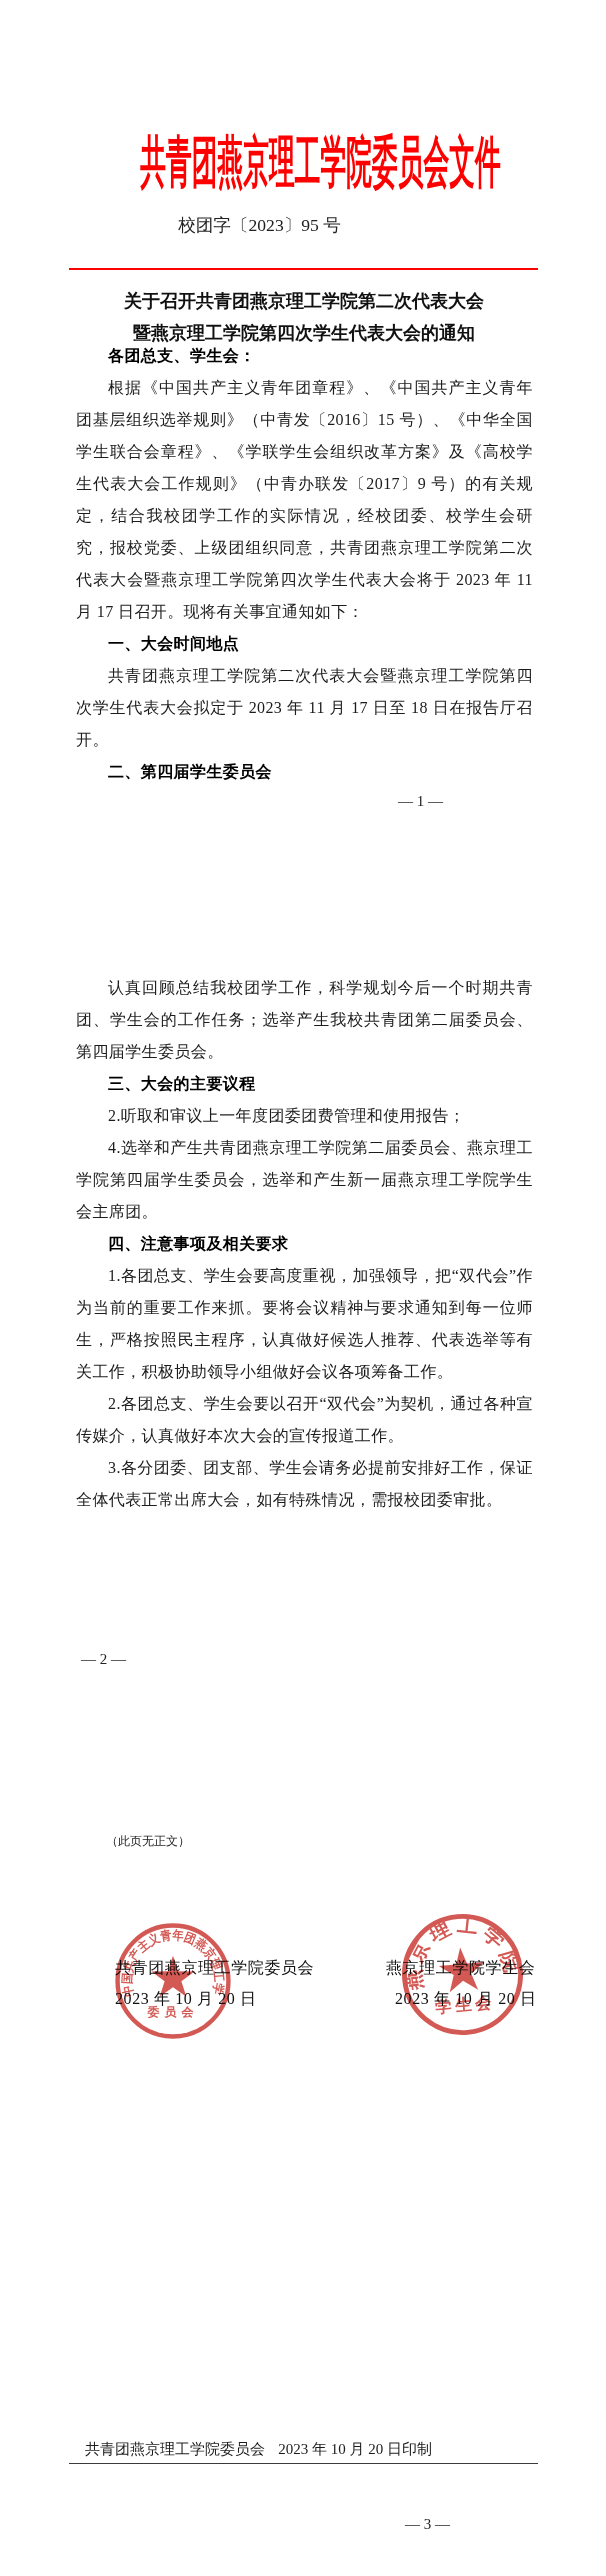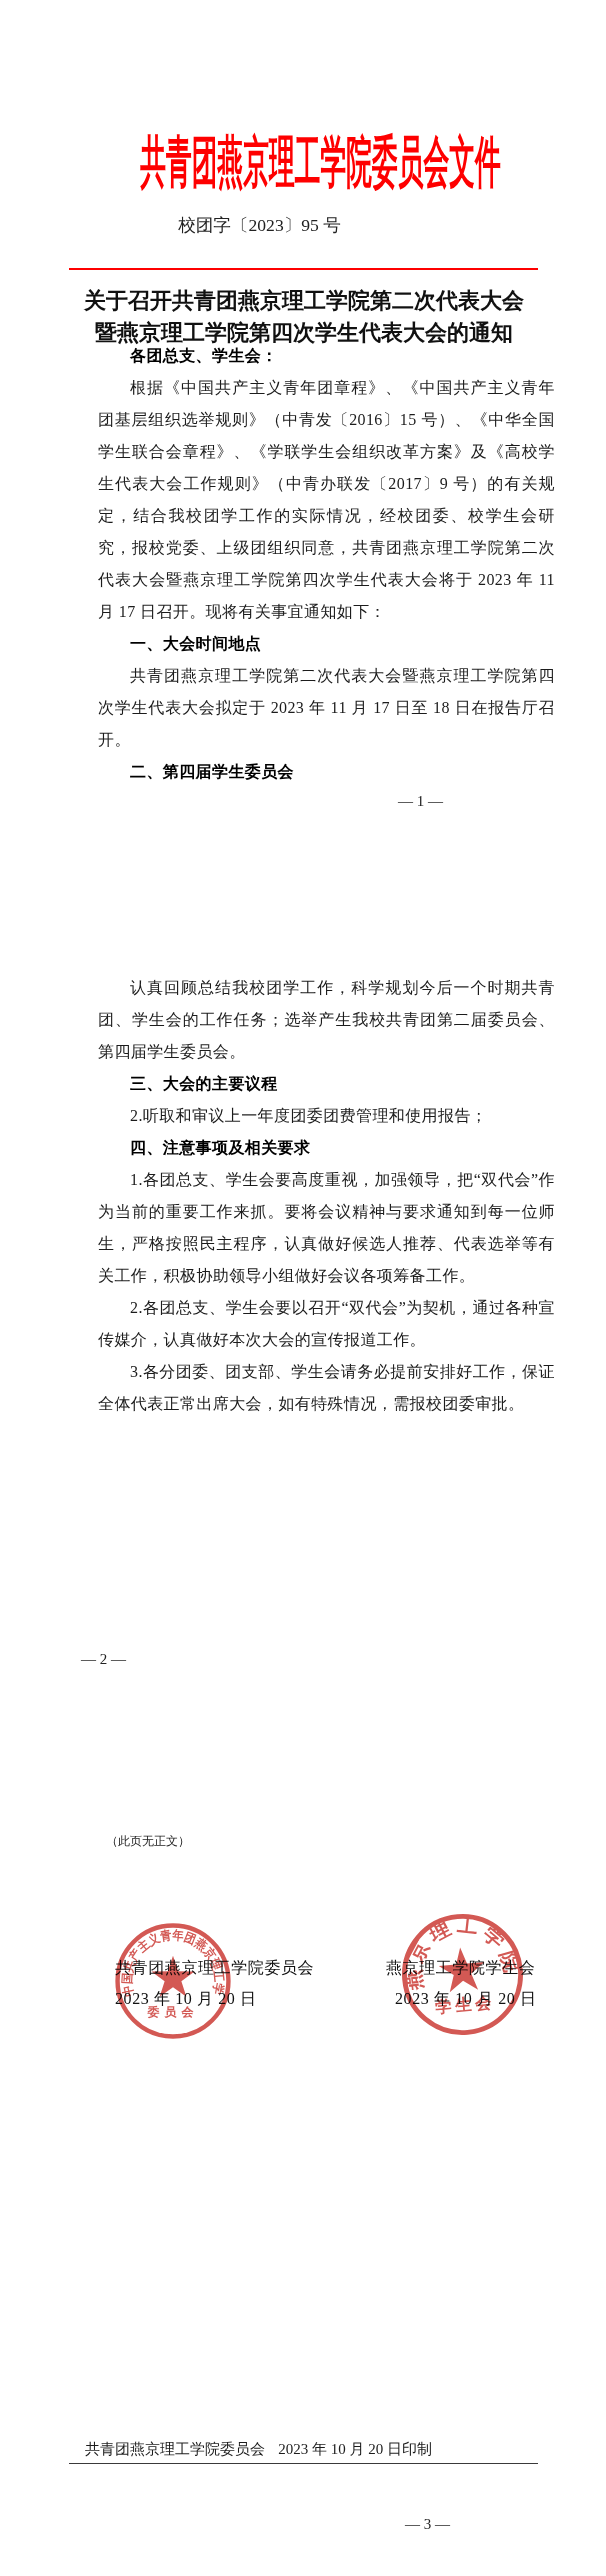--- a/index.html
+++ b/index.html
@@ -18,26 +18,26 @@
     font-family:"Liberation Serif", serif;
     transform:scaleX(0.46);transform-origin:50% 50%;
   }
   .doc-number{
     position:absolute;top:215px;left:0;width:100%;text-align:center;
     font-size:17.6px;line-height:20.6px;color:#222;
   }
   .red-line{position:absolute;top:268px;left:69px;width:469px;height:2.4px;background:#fe0000;}
   .doc-title{
     position:absolute;top:285px;left:67px;width:474px;text-align:center;
-    font-size:22px;line-height:32px;font-weight:bold;color:#111;white-space:nowrap;
+    font-size:18px;line-height:32px;font-weight:bold;color:#111;white-space:nowrap;
   }
 
   
   .text-col{
-    position:absolute;left:98px;width:457px;
+    position:absolute;left:76px;width:457px;
     font-size:16px;line-height:32px;letter-spacing:0.4px;
     text-align:justify;color:#1c1c1c;
   }
   .text-col p{margin:0;text-indent:2em;}
   .heading{
     margin:0;text-indent:2em;font-weight:bold;color:#000;
     font-family:"Liberation Sans", sans-serif;
   }
   .recipient{
     margin:0;text-indent:0;font-weight:bold;color:#000;
@@ -76,20 +76,21 @@
       <p class="heading">二、第四届学生委员会</p>
     </div>
     <div class="page-num" style="top:793px;right:76px;">— 1 —</div>
   </div>
 
   <div class="page" id="page2">
     <div class="text-col" style="top:114px;">
       <p>认真回顾总结我校团学工作，科学规划今后一个时期共青团、学生会的工作任务；选举产生我校共青团第二届委员会、第四届学生委员会。</p>
       <p class="heading">三、大会的主要议程</p>
       <p>2.听取和审议上一年度团委团费管理和使用报告；</p>
+      <p>4.选举和产生共青团燕京理工学院第二届委员会、燕京理工学院第四届学生委员会，选举和产生新一届燕京理工学院学生会主席团。</p>
       <p class="heading">四、注意事项及相关要求</p>
       <p>1.各团总支、学生会要高度重视，加强领导，把“双代会”作为当前的重要工作来抓。要将会议精神与要求通知到每一位师生，严格按照民主程序，认真做好候选人推荐、代表选举等有关工作，积极协助领导小组做好会议各项筹备工作。</p>
       <p>2.各团总支、学生会要以召开“双代会”为契机，通过各种宣传媒介，认真做好本次大会的宣传报道工作。</p>
       <p>3.各分团委、团支部、学生会请务必提前安排好工作，保证全体代表正常出席大会，如有特殊情况，需报校团委审批。</p>
     </div>
     <div class="page-num" style="top:793px;left:81px;">— 2 —</div>
   </div>
 
   <div class="page" id="page3">
     <div class="no-text-note">（此页无正文）</div>

